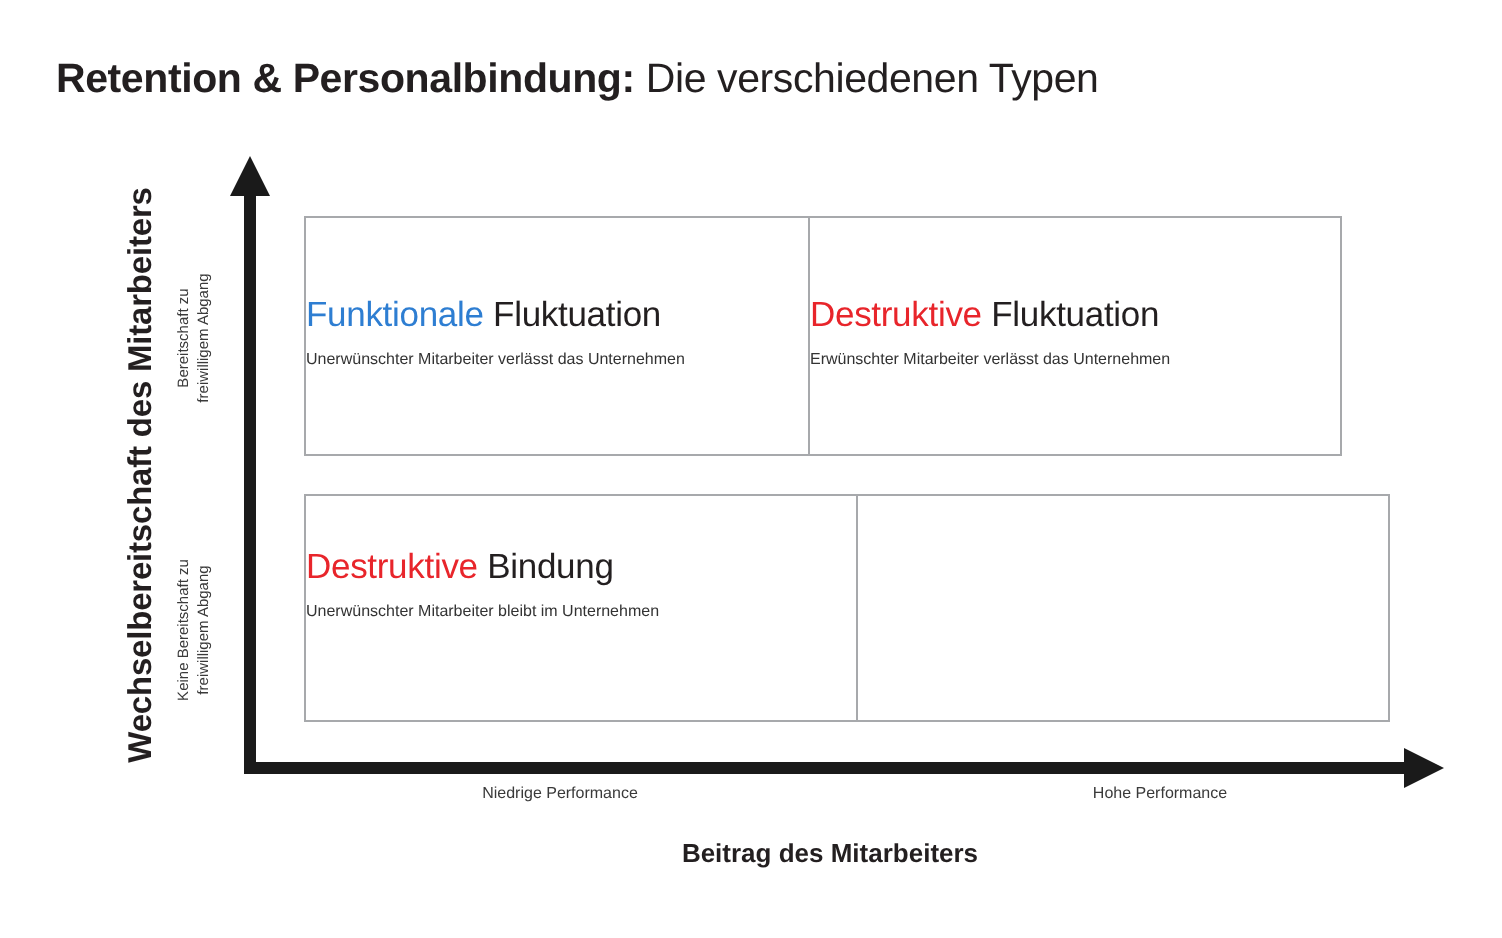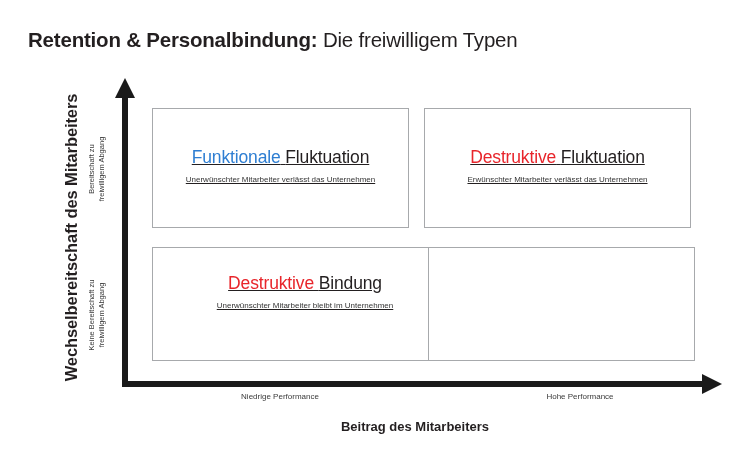--- a/index.html
+++ b/index.html
@@ -137,26 +137,25 @@
   }
 
   
   .quadrant {
     position: absolute;
     border: 1px solid #a7a9ac;
     background: #ffffff;
     box-sizing: border-box;
     display: flex;
     flex-direction: column;
-    align-items: center;
+    align-items: flex-start;
     justify-content: flex-start;
-    text-decoration: underline;
   }
   .q-tl { left: 152px; top: 108px; width: 257px; height: 120px; }
-  .q-tr { left: 424px; top: 108px; width: 267px; height: 120px; }
+  .q-tr { left: 404px; top: 108px; width: 267px; height: 120px; }
   .q-bl { left: 152px; top: 247px; width: 306px; height: 114px; }
   .q-br { left: 428px; top: 247px; width: 267px; height: 114px; }
 
   .q-heading {
     font-size: 17.5px;
     letter-spacing: -0.15px;
     white-space: nowrap;
     color: #231f20;
     font-weight: normal;
   }
@@ -174,21 +173,21 @@
     white-space: nowrap;
   }
 </style>
 </head>
 <body>
 
 <div id="page">
 
   <div class="page-title">
     <span class="strong">Retention &amp; Personalbindung:</span>
-    <span class="light">Die freiwilligem Typen</span>
+    <span class="light">Die verschiedenen Typen</span>
   </div>
 
   <div class="axis-y-line"></div>
   <div class="axis-y-head"></div>
   <div class="axis-x-line"></div>
   <div class="axis-x-head"></div>
 
   <div class="axis-y-title">Wechselbereitschaft des Mitarbeiters</div>
   <div class="axis-x-title">Beitrag des Mitarbeiters</div>
 

